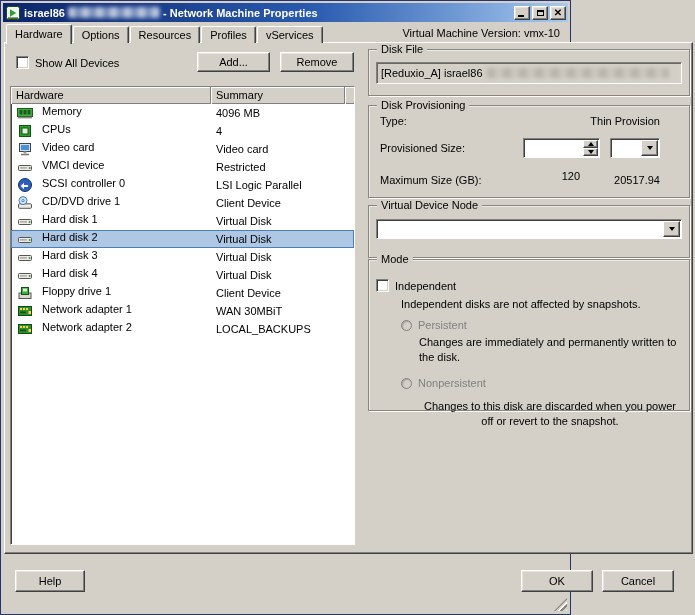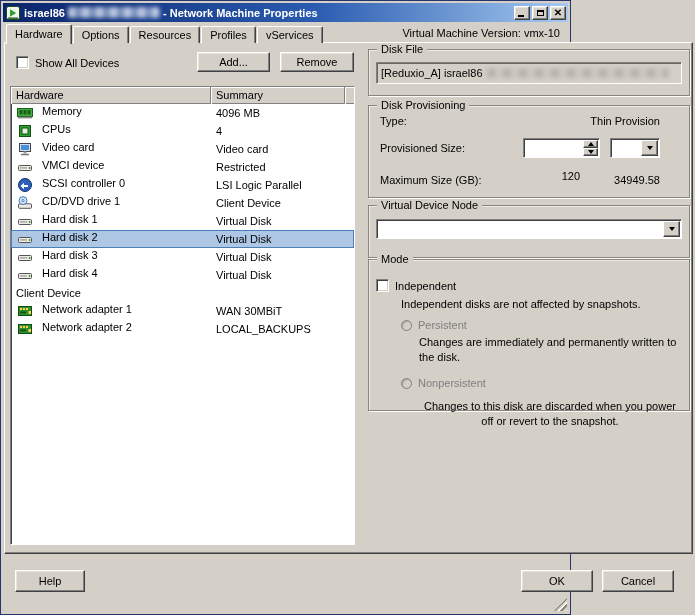--- a/index.html
+++ b/index.html
@@ -267,20 +267,28 @@
               <span class="hwicon"><svg width="16" height="16" viewBox="0 0 16 16">
                   <rect x="1.5" y="6.5" width="13" height="5" rx="1" fill="#eceae2" stroke="#555"></rect>
                   <rect x="3" y="8.3" width="7" height="1.2" fill="#999"></rect>
                   <circle cx="12.6" cy="9" r="0.9" fill="#2f8e2f"></circle>
                 </svg></span>
               <span>Hard disk 4</span>
             </div>
             <div class="cell2">Virtual Disk</div>
           </div>
           <div class="lrow">
+            <div class="cell1">
+              <span class="hwicon"><svg width="16" height="16" viewBox="0 0 16 16">
+                  <rect x="2" y="8" width="12" height="5.5" fill="#dcd8d0" stroke="#555"></rect>
+                  <rect x="4.5" y="2.5" width="7" height="7" fill="#3fae3f" stroke="#145214"></rect>
+                  <rect x="6" y="3.6" width="4" height="2.8" fill="#dff3df"></rect>
+                </svg></span>
+              <span>Floppy drive 1</span>
+            </div>
             <div class="cell2">Client Device</div>
           </div>
           <div class="lrow">
             <div class="cell1">
               <span class="hwicon"><svg width="16" height="16" viewBox="0 0 16 16">
                   <rect x="1.5" y="3.5" width="13" height="9" fill="#2f8e2f" stroke="#0f4f0f"></rect>
                   <rect x="3" y="5" width="2" height="2" fill="#ffd24a"></rect>
                   <rect x="6" y="5" width="2" height="2" fill="#ffd24a"></rect>
                   <rect x="9" y="5" width="2" height="2" fill="#ffd24a"></rect>
                   <rect x="3" y="8.5" width="6" height="1.8" fill="#145214"></rect>
@@ -332,21 +340,21 @@
           </button>
       </span>
     </div>
     <div class="combo" style="left:605px;top:95px;width:50px;height:20px;">
       <span class="combo-val">GB</span>
       <button class="combo-btn">
           <i class="tri-down"></i>
         </button>
     </div>
     <div class="row-label" style="left:375px;top:131px;">Maximum Size (GB):</div>
-    <div class="row-value" style="left:455px;top:131px;width:200px;">34949.58</div>
+    <div class="row-value" style="left:455px;top:131px;width:200px;">20517.94</div>
 
     <div class="group" style="left:363px;top:162px;width:322px;height:53px;">
       <span class="legend">Virtual Device Node</span>
     </div>
     <div class="combo" style="left:371px;top:176px;width:306px;height:20px;text-align:right;">
       <span class="combo-val">SCSI (0:1) Hard disk 2</span>
       <button class="combo-btn">
           <i class="tri-down"></i>
         </button>
     </div>

